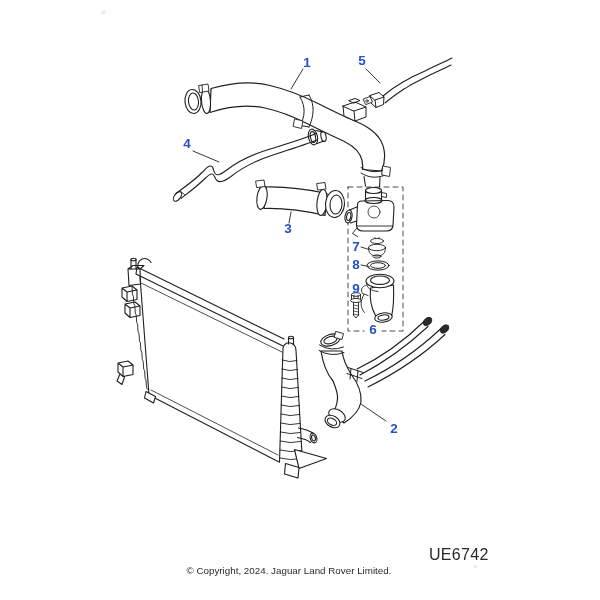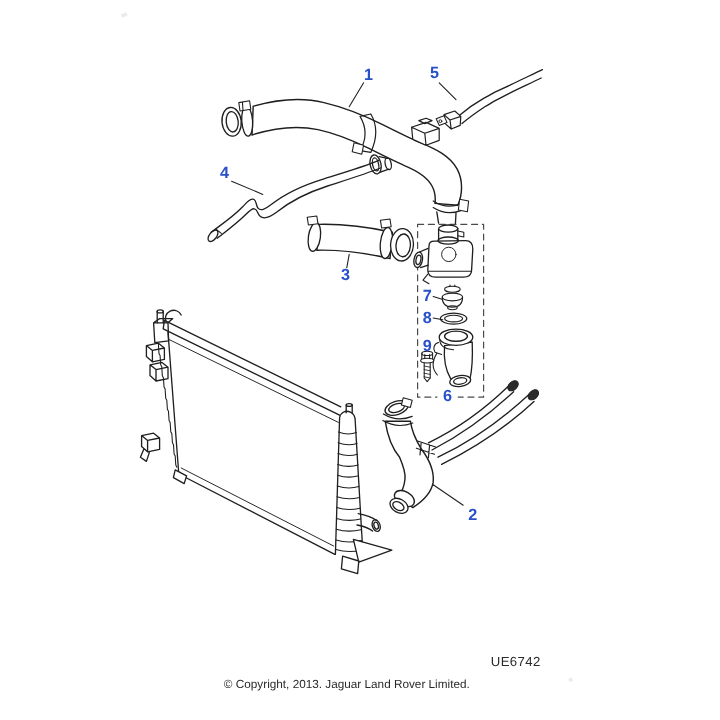--- a/index.html
+++ b/index.html
@@ -1,20 +1,20 @@
 <!DOCTYPE html>
 <html><head>
 <meta charset="utf-8">
 <style>
   html,body{margin:0;padding:0;background:#ffffff;}
   #page{position:relative;width:600px;height:600px;background:#ffffff;overflow:hidden;
         font-family:"Liberation Sans",sans-serif;}
   #art{position:absolute;left:0;top:0;}
   .callout{font-family:"Liberation Sans",sans-serif;font-weight:bold;font-size:13.5px;}
-  #figcode{position:absolute;left:409px;top:546px;font-size:11px;color:#2a2a2a;letter-spacing:.3px;}
+  #figcode{position:absolute;left:429px;top:546px;font-size:16px;color:#2a2a2a;letter-spacing:.3px;}
   #copyright{position:absolute;left:289px;top:565px;transform:translateX(-50%);
              font-size:9.8px;color:#2a2a2a;white-space:nowrap;}
   .artifact{position:absolute;background:#d9d9d9;opacity:.55;border-radius:1px;}
   #a1{left:101px;top:11px;width:5px;height:3px;transform:rotate(-20deg);}
   #a2{left:474px;top:565px;width:3px;height:3px;}
 </style>
 </head>
 <body>
 
 <div id="page">
@@ -181,18 +181,18 @@
     <text x="288" y="233" fill="#2850c8">3</text>
     <text x="356" y="250.5" fill="#2850c8">7</text>
     <text x="356" y="269" fill="#2850c8">8</text>
     <text x="356" y="292.5" fill="#2850c8">9</text>
     <text x="373" y="334" fill="#2850c8">6</text>
     <text x="394" y="433" fill="#2850c8">2</text>
   </g>
 </svg>
 
 <div id="figcode">UE6742</div>
-<div id="copyright">© Copyright, 2013. Jaguar Land Rover Limited.</div>
+<div id="copyright">© Copyright, 2024. Jaguar Land Rover Limited.</div>
 
 <div id="a1" class="artifact"></div>
 <div id="a2" class="artifact"></div>
 
 </div>
 
 </body></html>

